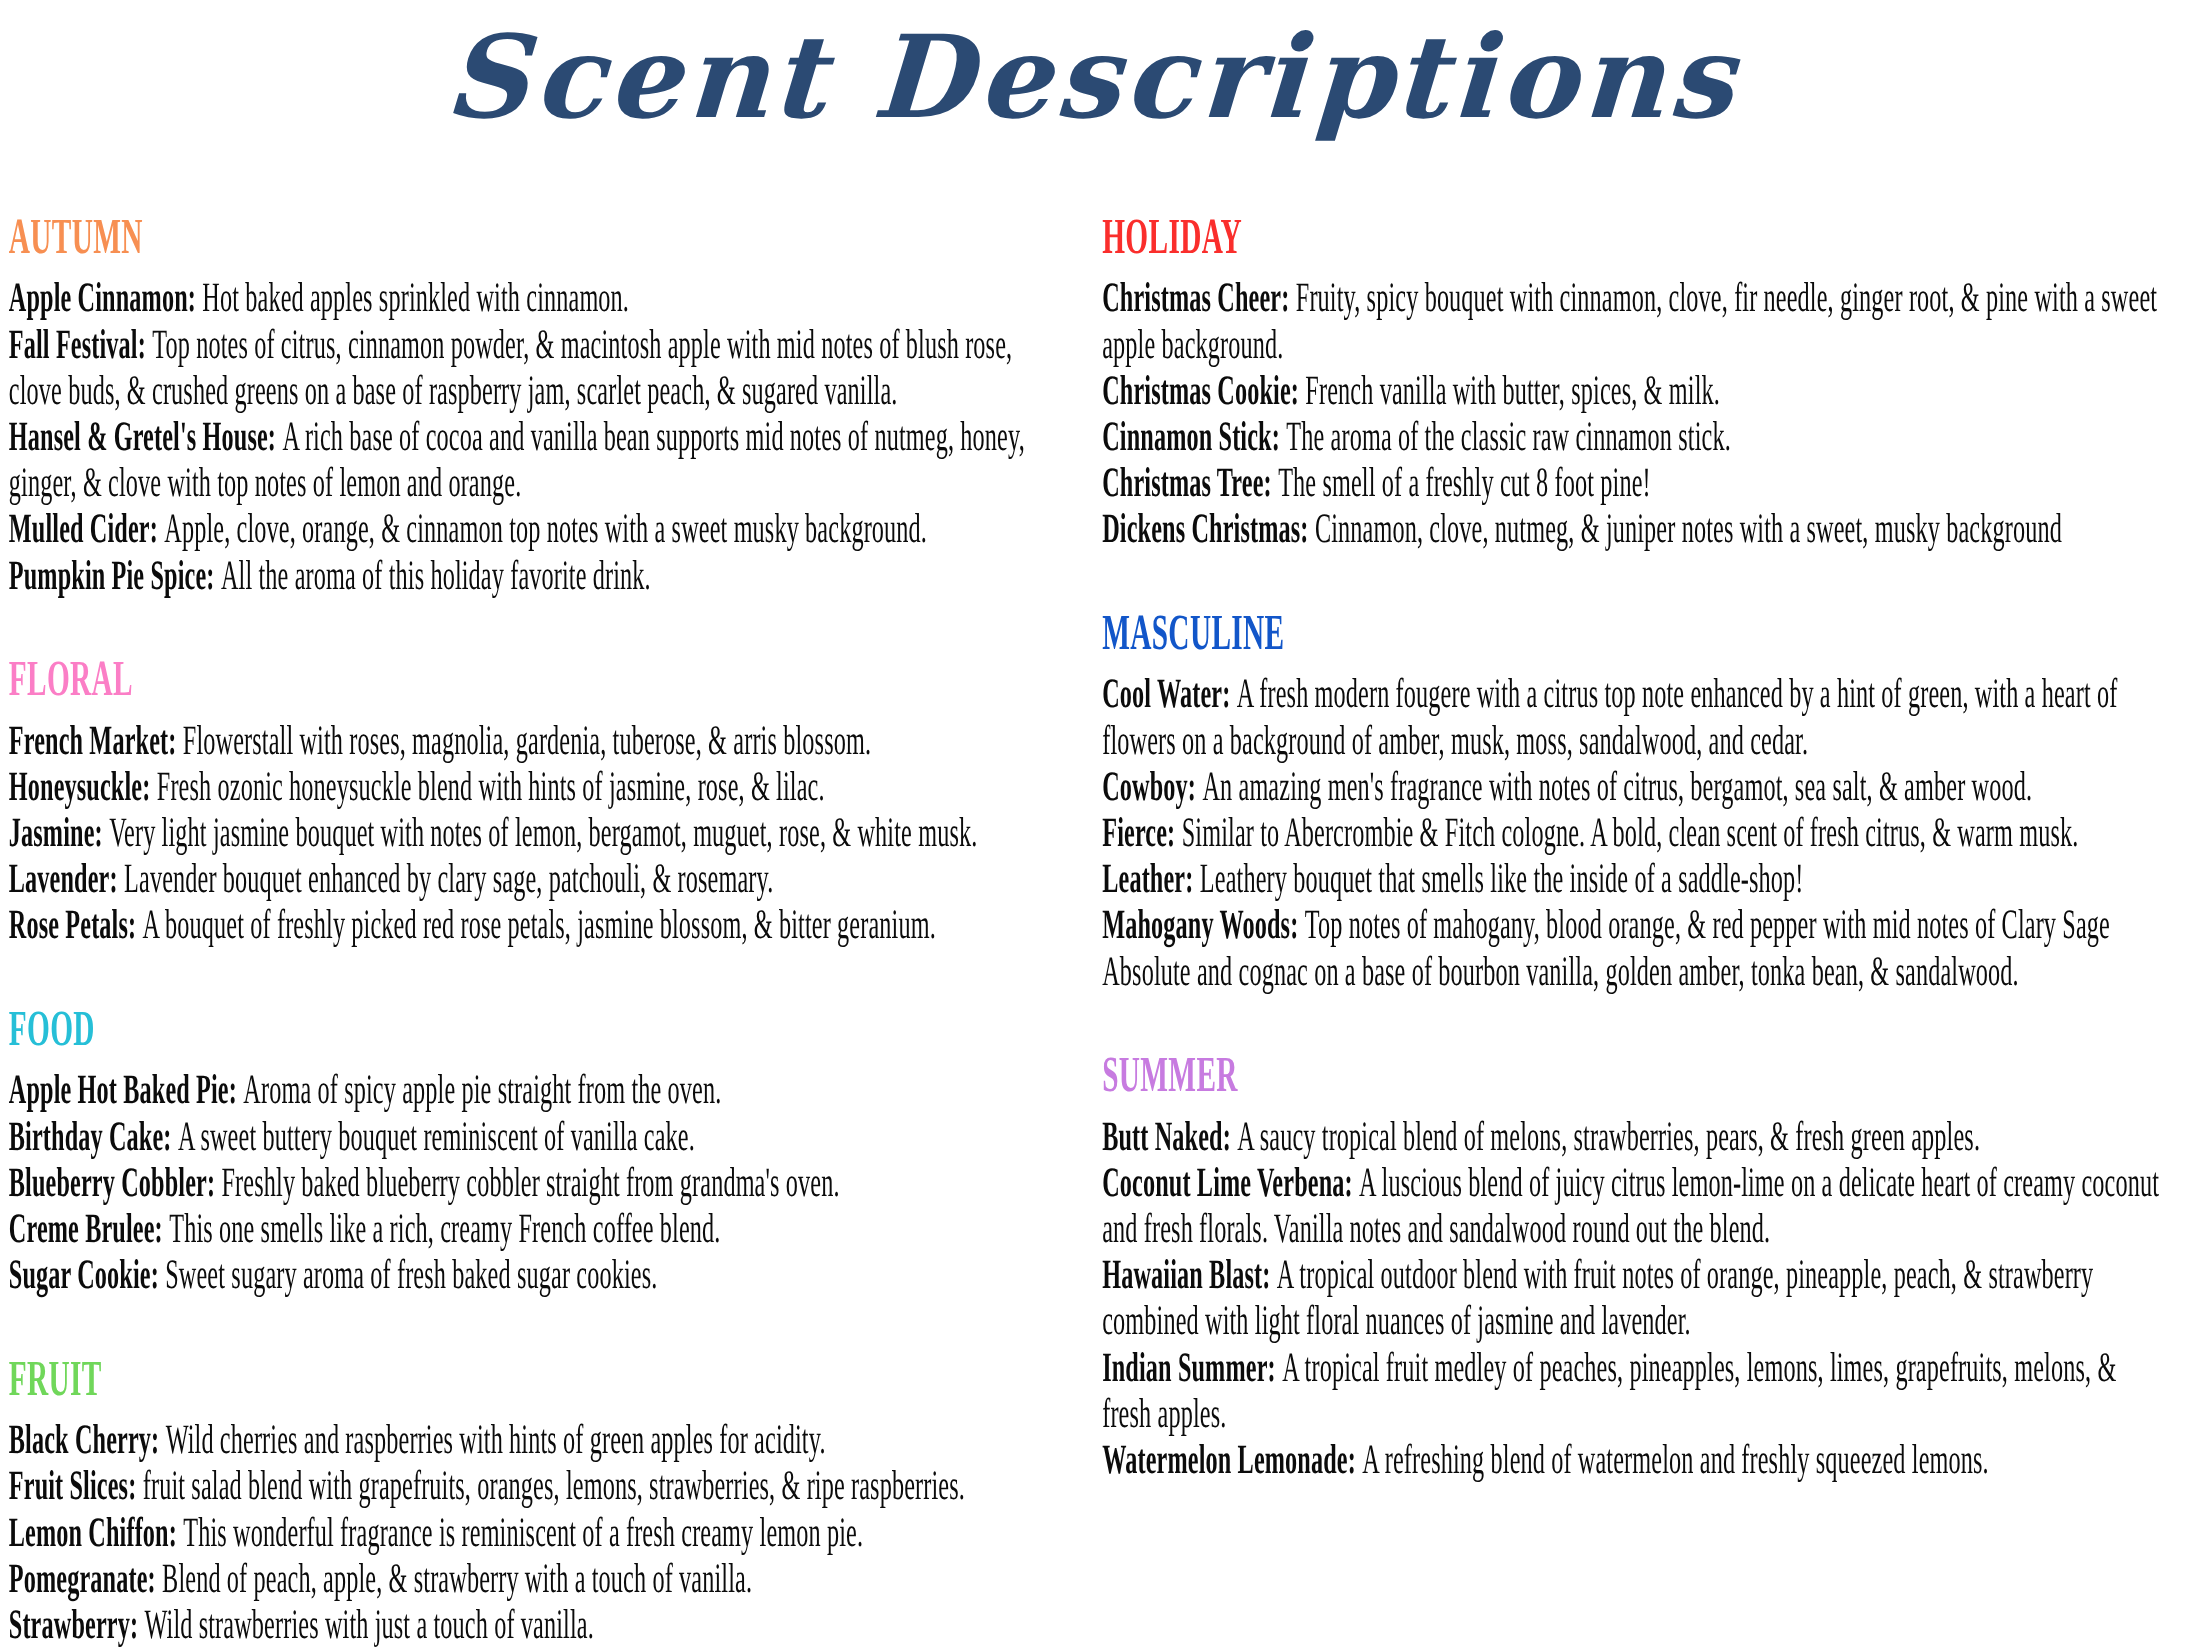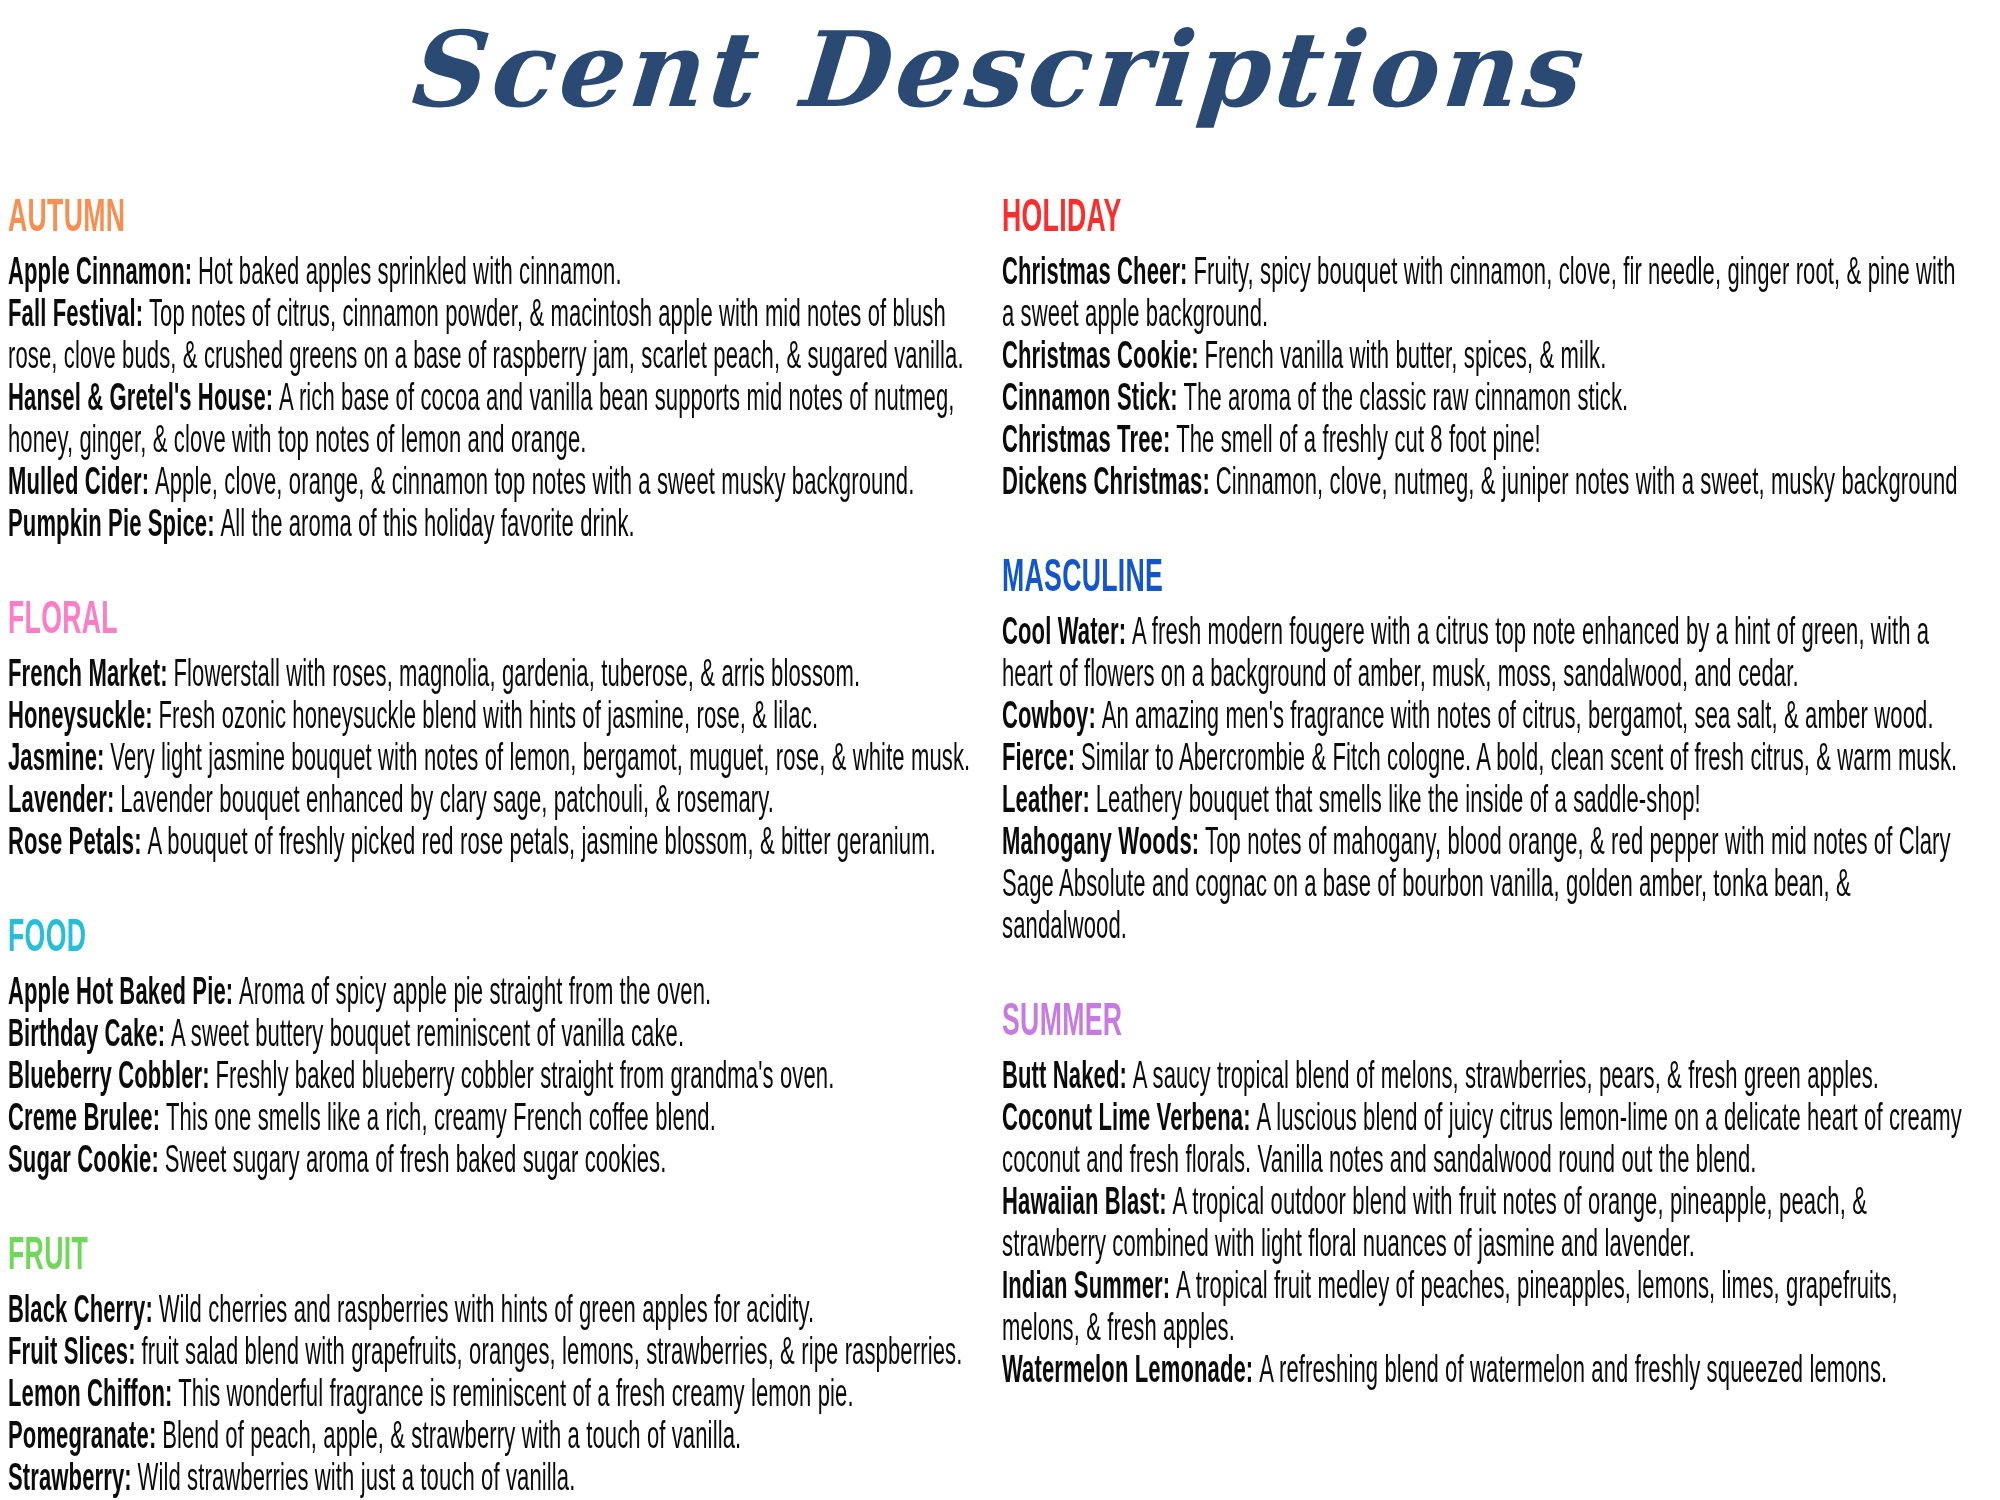--- a/index.html
+++ b/index.html
@@ -28,21 +28,21 @@
     line-height: 120px;
     letter-spacing: 4px;
     transform: skewX(-6deg);
     color: #2b4a73;
   }
   .columns {
     display: flex;
     margin-top: 50px;
     padding-left: 8px;
   }
-  .col { width: 966px; flex: 0 0 966px; }
+  .col { width: 966px; flex: 0 0 966px; font-family: Liberation Serif, serif; }
   .col + .col { margin-left: 28px; }
   
   .col-inner {
     width: 1665px;
     transform: scaleX(0.58);
     transform-origin: top left;
   }
   .section + .section { margin-top: 48px; }
   .heading {
     margin: 0 0 10px 0;

